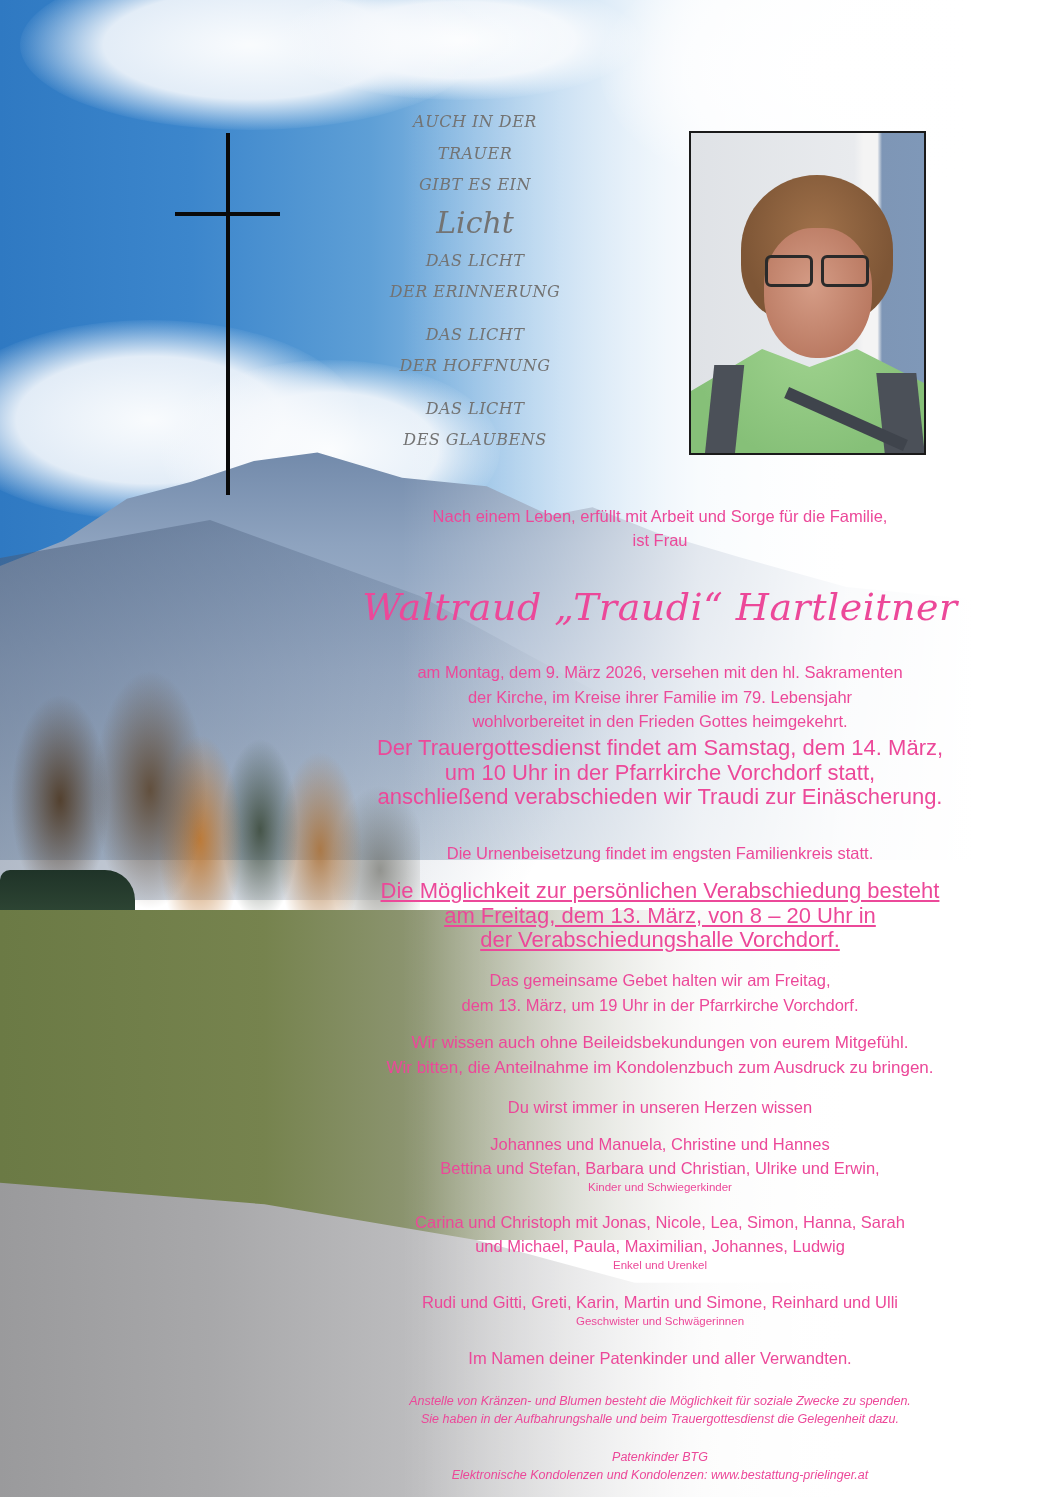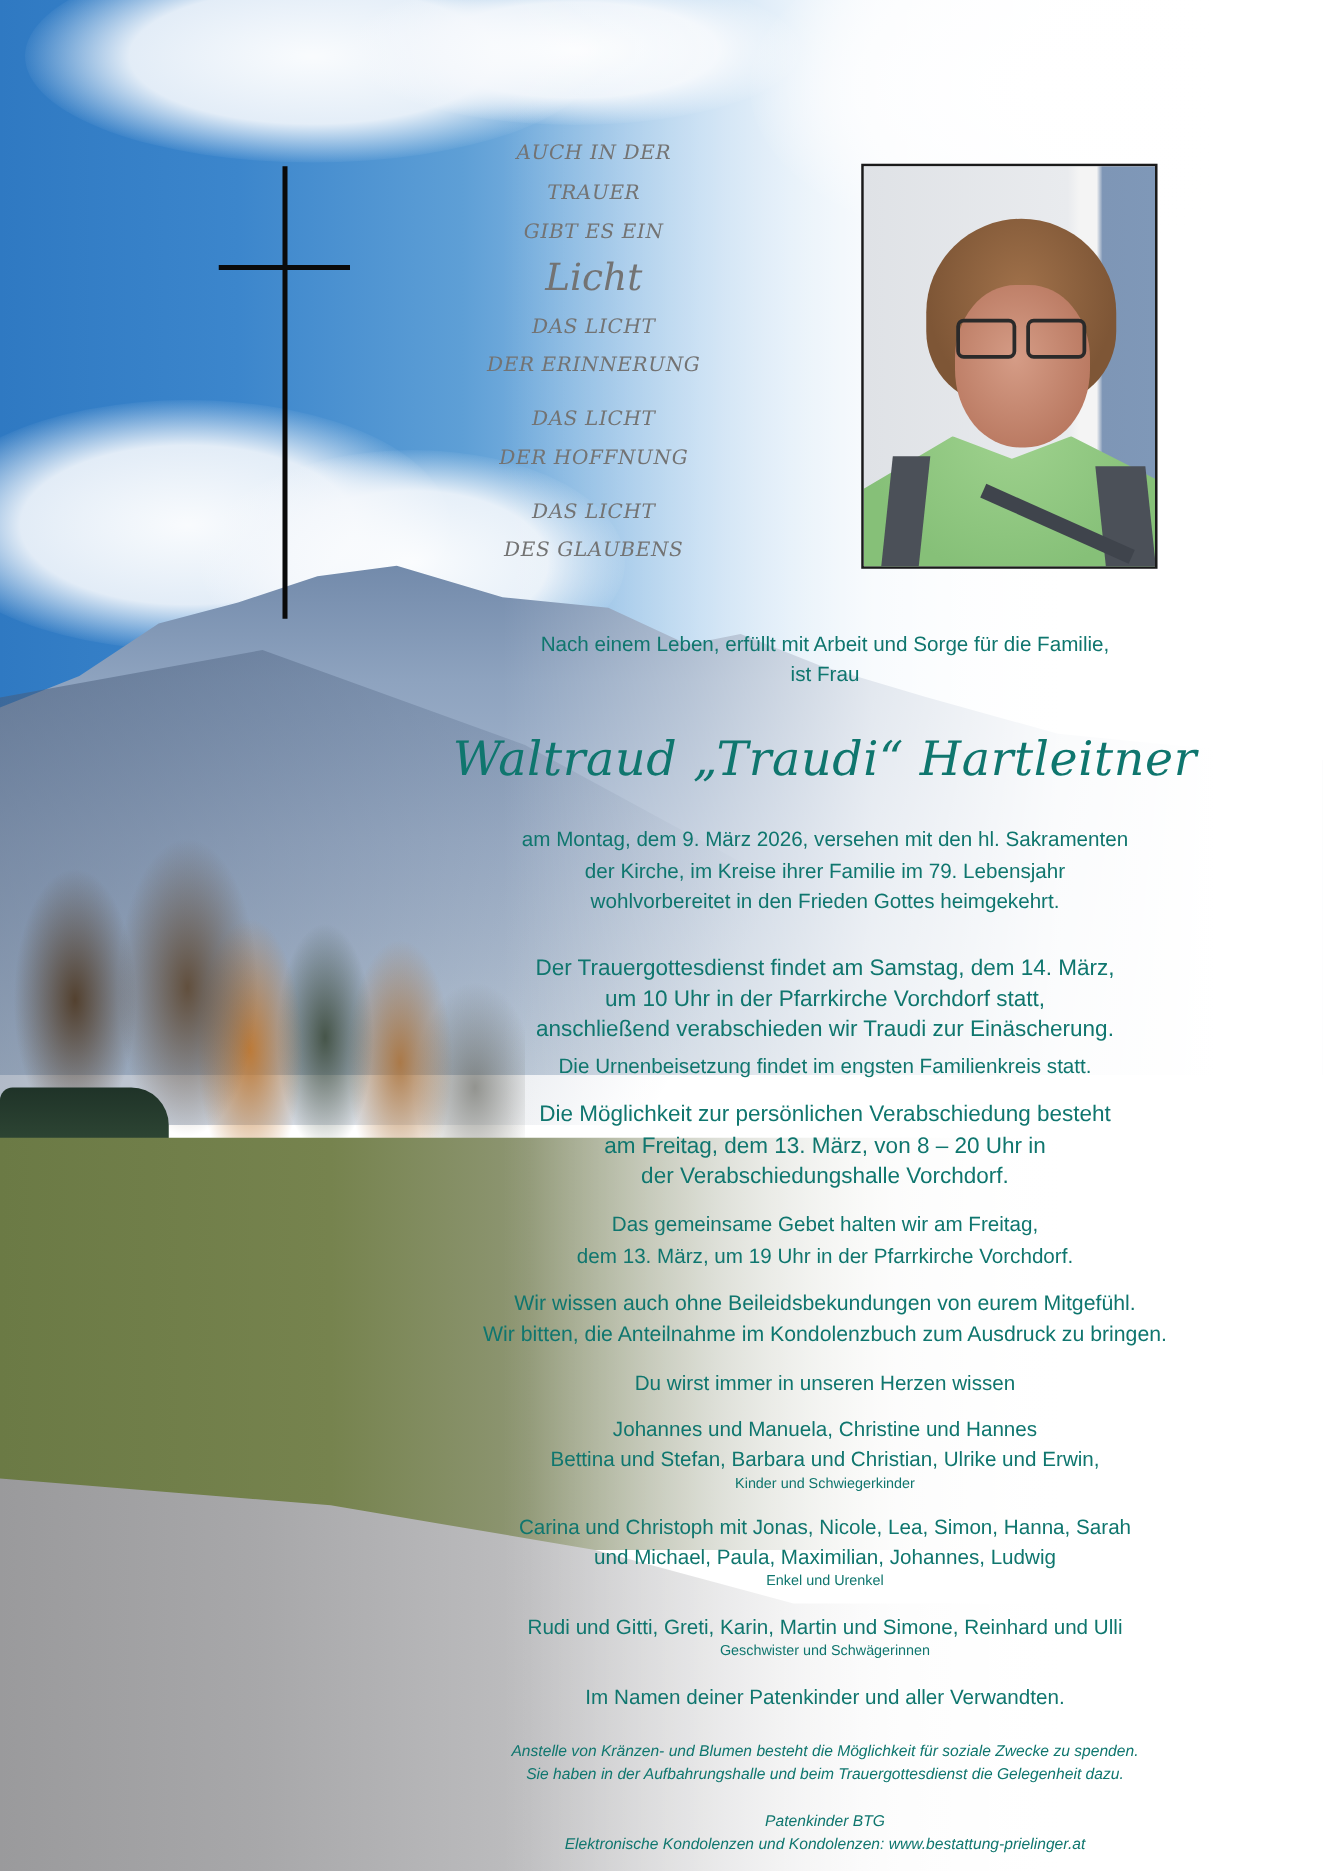--- a/index.html
+++ b/index.html
@@ -63,27 +63,27 @@
   .portrait .hair { position: absolute; left: 50px; top: 42px; width: 152px; height: 150px; border-radius: 50% 50% 40% 40%; background: radial-gradient(ellipse at 50% 40%, #a0714a, #7e5636 70%); }
   .portrait .face { position: absolute; left: 73px; top: 95px; width: 108px; height: 130px; border-radius: 45% 45% 48% 48%; background: radial-gradient(ellipse at 45% 45%, #d59c86, #b7765e 80%); }
   .portrait .glasses-l, .portrait .glasses-r { position: absolute; top: 122px; width: 42px; height: 26px; border: 3px solid #2a2a2a; border-radius: 6px; }
   .portrait .glasses-l { left: 74px; } .portrait .glasses-r { left: 130px; }
   .portrait .shirt { position: absolute; left: 0; top: 210px; width: 237px; height: 120px; background: radial-gradient(ellipse at 50% 0%, #9fd28e, #86c078 70%); clip-path: polygon(0% 40%, 30% 5%, 50% 20%, 70% 5%, 100% 35%, 100% 100%, 0% 100%); }
   .portrait .strap-l { position: absolute; left: 18px; top: 232px; width: 30px; height: 100px; background: #4b5058; transform: skewX(-6deg); }
   .portrait .strap-r { position: absolute; left: 190px; top: 240px; width: 40px; height: 90px; background: #4b5058; transform: skewX(6deg); }
   .portrait .strap-x { position: absolute; left: 90px; top: 280px; width: 130px; height: 12px; background: #3f444c; transform: rotate(24deg); }
 
   
-  .text { position: absolute; left: 330px; width: 660px; text-align: center; color: #0f766e; font-family: "Liberation Sans", sans-serif; }
+  .text { position: absolute; left: 330px; width: 660px; text-align: center; color: #ec4899; font-family: "Liberation Sans", sans-serif; }
   .intro { top: 504px; font-size: 16.5px; line-height: 24px; }
   .name { top: 574px; font-family: "DejaVu Serif", serif; font-style: italic; font-size: 38px; line-height: 66px; letter-spacing: 0.5px; text-align: center; }
   .p1 { top: 660px; font-size: 16.5px; line-height: 24.5px; }
-  .p2 { top: 736px; font-size: 18px; line-height: 24.5px; margin-top: 26px; }
+  .p2 { top: 736px; font-size: 22px; line-height: 24.5px; }
   .p3 { top: 841px; font-size: 16.5px; line-height: 24.5px; }
-  .p4 { top: 879px; font-size: 18px; line-height: 24.5px; }
+  .p4 { top: 879px; font-size: 22px; line-height: 24.5px; text-decoration: underline; }
   .p5 { top: 968px; font-size: 16.5px; line-height: 24.5px; }
   .p6 { top: 1031px; font-size: 17px; line-height: 24.5px; }
   .p7 { top: 1095px; font-size: 16.5px; line-height: 24.5px; }
   .fam { font-size: 16.5px; line-height: 24px; }
   .fam .rel { font-size: 11.5px; line-height: 15px; display: block; }
   .f1 { top: 1132px; } .f2 { top: 1210px; } .f3 { top: 1290px; }
   .p8 { top: 1346px; font-size: 16.5px; line-height: 24px; }
   .note { top: 1392px; font-style: italic; font-size: 12.5px; line-height: 18px; }
   .footer { top: 1448px; font-style: italic; font-size: 12.5px; line-height: 18px; }
   .block-line { display: block; }

